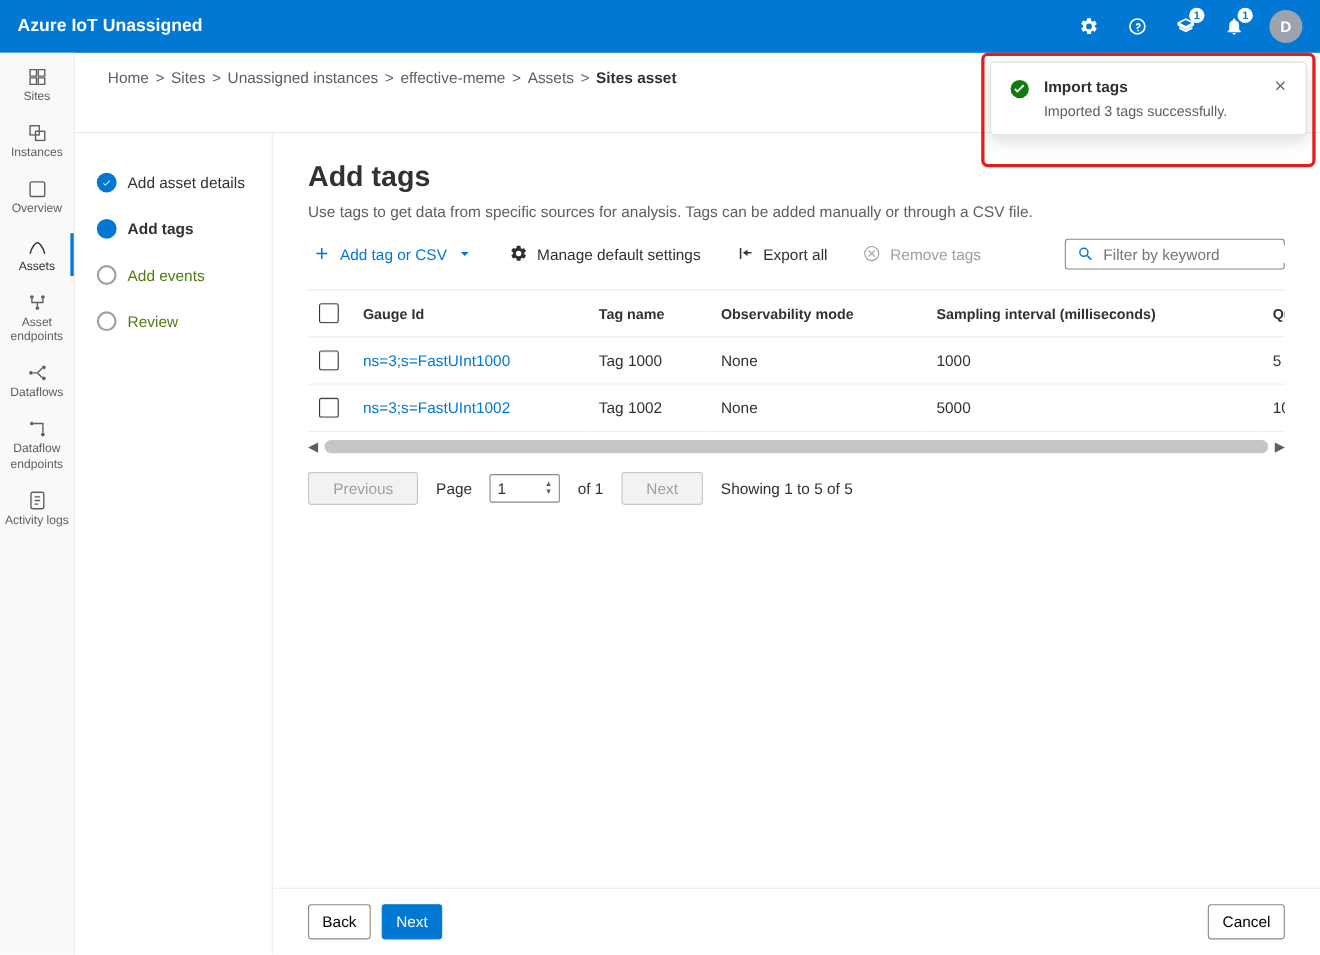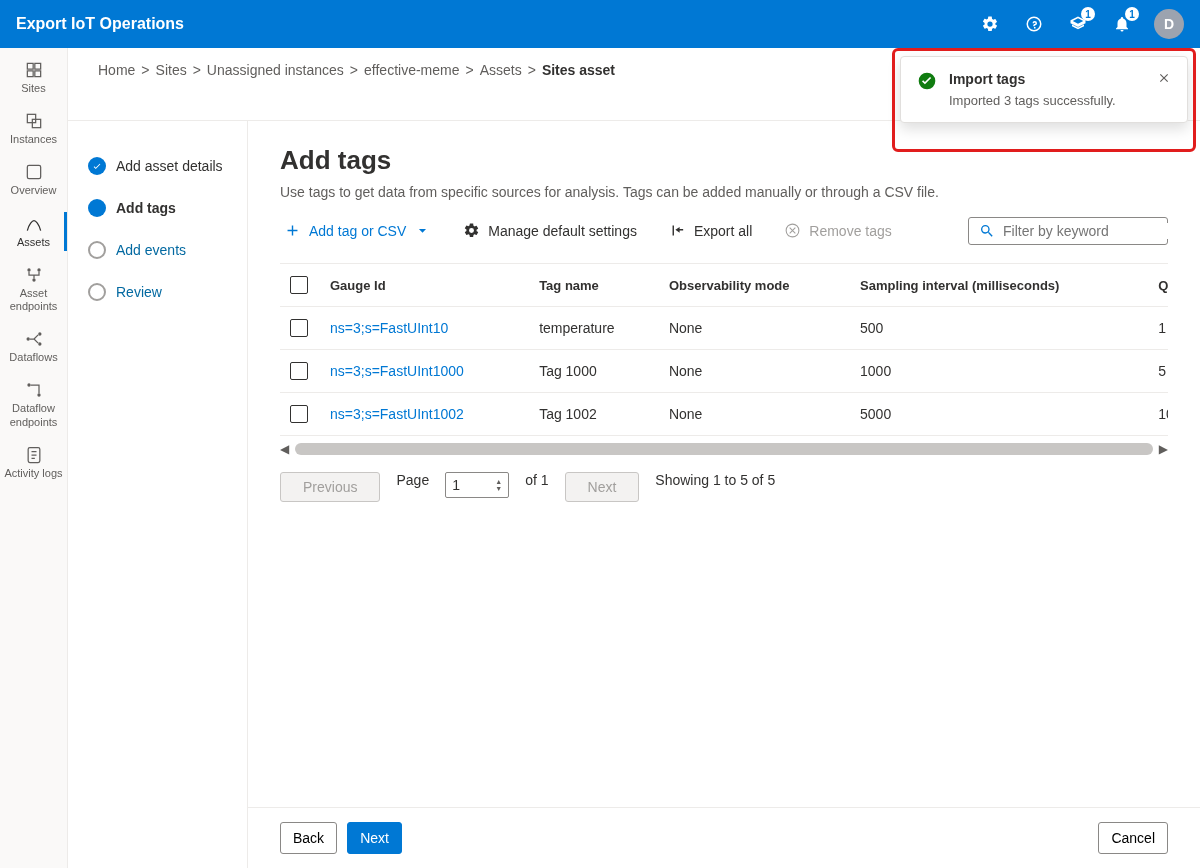--- a/index.html
+++ b/index.html
@@ -36,21 +36,21 @@
     
     .wizard { width: 180px; padding: 24px 12px; border-right: 1px solid #edebe9; }
     .wizard-step { display: flex; align-items: center; gap: 10px; padding: 12px 8px; cursor: pointer; }
     .wizard-bullet { width: 18px; height: 18px; border-radius: 50%; display: flex; align-items: center; justify-content: center; flex-shrink: 0; }
     .wizard-bullet.done { background: #0078d4; }
     .wizard-bullet.done svg { fill: #fff; width: 10px; height: 10px; }
     .wizard-bullet.active { background: #0078d4; }
     .wizard-bullet.pending { border: 2px solid #a19f9d; }
     .wizard-label { font-size: 14px; }
     .wizard-step.active .wizard-label { font-weight: 600; }
-    .wizard-step.pending .wizard-label { color: #0369a1; }
+    .wizard-step.pending .wizard-label { color: #4d7c0f; }
     
     
     .panel { flex: 1; display: flex; flex-direction: column; overflow: hidden; }
     .panel-body { flex: 1; padding: 24px 32px; overflow: auto; }
     .panel-title { font-size: 26px; font-weight: 600; margin-bottom: 8px; }
     .panel-desc { color: #605e5c; margin-bottom: 16px; }
     
     
     .toolbar { display: flex; align-items: center; gap: 24px; margin-bottom: 18px; }
     .toolbar-btn { display: flex; align-items: center; gap: 8px; background: none; border: none; cursor: pointer; font-size: 14px; color: #323130; padding: 6px 4px; }
@@ -70,21 +70,21 @@
     .table th.checkbox-col, .table td.checkbox-col { width: 40px; }
     .checkbox { width: 18px; height: 18px; border: 1px solid #323130; border-radius: 2px; cursor: pointer; }
     .link { color: #0078d4; cursor: pointer; }
     
     
     .hscroll { display: flex; align-items: center; gap: 6px; margin-top: 6px; }
     .hscroll-track { flex: 1; height: 12px; background: #c8c6c4; border-radius: 6px; position: relative; }
     .hscroll-arrow { color: #605e5c; cursor: pointer; font-size: 12px; }
     
     
-    .pagination { display: flex; align-items: flex-start; gap: 16px; margin-top: 16px; }
+    .pagination { display: flex; align-items: center; gap: 16px; margin-top: 16px; }
     .page-btn { padding: 6px 22px; border: 1px solid #c8c6c4; background: #f3f2f1; color: #a19f9d; border-radius: 3px; font-size: 14px; }
     .page-input { width: 64px; border: 1px solid #8a8886; border-radius: 2px; padding: 4px 6px; font-size: 14px; display: flex; align-items: center; justify-content: space-between; }
     .stepper { display: flex; flex-direction: column; }
     .stepper span { font-size: 7px; color: #605e5c; cursor: pointer; line-height: 1; }
     
     
     .footer { border-top: 1px solid #edebe9; padding: 14px 32px; display: flex; gap: 10px; align-items: center; background: #fff; }
     .btn { padding: 7px 12px; border-radius: 3px; font-size: 14px; cursor: pointer; border: 1px solid #8a8886; background: #fff; }
     .btn.primary { background: #0078d4; color: #fff; border-color: #0078d4; }
     .footer-spacer { flex: 1; }
@@ -95,21 +95,21 @@
     .toast-body { flex: 1; }
     .toast-title { font-weight: 600; margin-bottom: 6px; }
     .toast-msg { color: #605e5c; font-size: 13px; }
     .toast-close { cursor: pointer; color: #605e5c; flex-shrink: 0; }
     .highlight-box { position: absolute; top: 48px; right: 4px; width: 304px; height: 104px; border: 3px solid #e11d1d; border-radius: 6px; pointer-events: none; }
   </style>
 </head>
 <body>
 
 <div class="header">
-  <div class="header-title">Export IoT Operations</div>
+  <div class="header-title">Azure IoT Unassigned</div>
   <div class="header-icons">
     <div class="header-icon-btn">
       <svg width="18" height="18" viewBox="0 0 24 24">
           <path d="M19.14 12.94a7.07 7.07 0 000-1.88l2.03-1.58a.5.5 0 00.12-.64l-1.92-3.32a.5.5 0 00-.6-.22l-2.39.96a7.03 7.03 0 00-1.62-.94l-.36-2.54A.5.5 0 0013.9 2h-3.8a.5.5 0 00-.5.42l-.36 2.54c-.58.24-1.12.55-1.62.94l-2.39-.96a.5.5 0 00-.6.22L2.71 8.48a.5.5 0 00.12.64l2.03 1.58a7.07 7.07 0 000 1.88l-2.03 1.58a.5.5 0 00-.12.64l1.92 3.32c.13.22.39.31.6.22l2.39-.96c.5.39 1.04.7 1.62.94l.36 2.54a.5.5 0 00.5.42h3.8a.5.5 0 00.5-.42l.36-2.54c.58-.24 1.12-.55 1.62-.94l2.39.96c.21.09.47 0 .6-.22l1.92-3.32a.5.5 0 00-.12-.64l-2.03-1.58zM12 15.5A3.5 3.5 0 1112 8.5a3.5 3.5 0 010 7z"></path>
         </svg>
     </div>
     <div class="header-icon-btn">
       <svg width="18" height="18" viewBox="0 0 24 24">
           <path d="M12 2a10 10 0 100 20 10 10 0 000-20zm0 18a8 8 0 110-16 8 8 0 010 16zm1-5h-2v-1c0-1.1.9-2 2-2 .55 0 1-.45 1-1s-.45-1-1-1-1 .45-1 1H10a3 3 0 016 0c0 1.66-1.34 3-3 3v1zm-1 3h2v-2h-2v2z"></path>
         </svg>
@@ -284,30 +284,20 @@
                       <div class="checkbox"></div>
                     </th>
                   <th>Gauge Id</th>
                   <th>Tag name</th>
                   <th>Observability mode</th>
                   <th>Sampling interval (milliseconds)</th>
                   <th>Qu</th>
                 </tr>
               </thead>
               <tbody id="table-body">
-                  <tr>
-                    <td class="checkbox-col">
-                      <div class="checkbox"></div>
-                    </td>
-                    <td><span class="link">ns=3;s=FastUInt10</span></td>
-                    <td>temperature</td>
-                    <td>None</td>
-                    <td>500</td>
-                    <td>1</td>
-                  </tr>
                   <tr>
                     <td class="checkbox-col">
                       <div class="checkbox"></div>
                     </td>
                     <td><span class="link">ns=3;s=FastUInt1000</span></td>
                     <td>Tag 1000</td>
                     <td>None</td>
                     <td>1000</td>
                     <td>5</td>
                   </tr>

